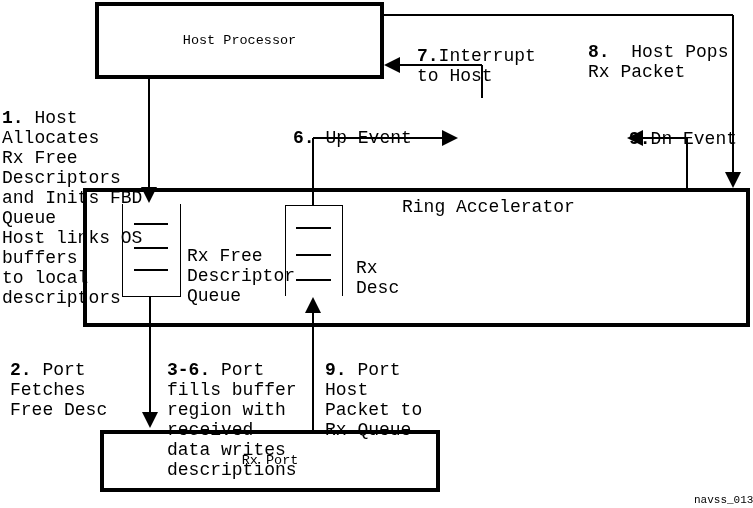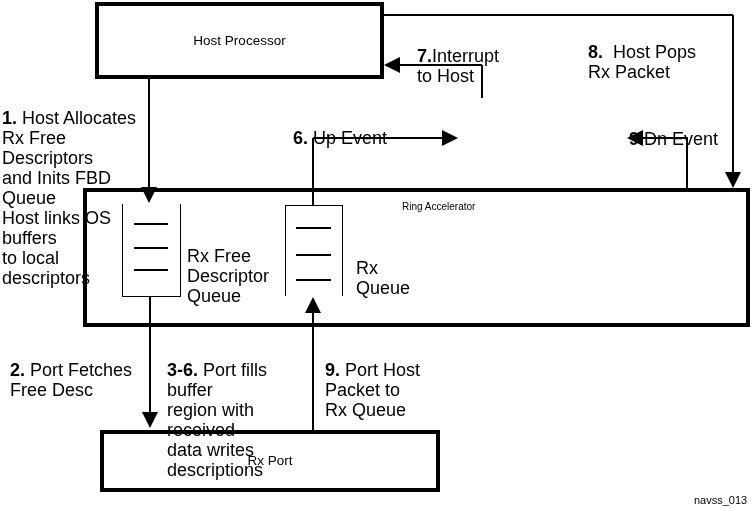--- a/index.html
+++ b/index.html
@@ -1,20 +1,20 @@
 <!DOCTYPE html>
 <html><head>
 <meta charset="utf-8">
 <style>
   html,body{margin:0;padding:0;background:#fff;}
   .canvas{
     position:relative;
     width:753px;height:508px;
     background:#fff;
-    font-family:Liberation Sans, sans-serif;
+    font-family:Liberation Mono, monospace;
     color:#000;
     overflow:hidden;
   }
   .box{
     position:absolute;
     border:4px solid #000;
     background:#fff;
     box-sizing:border-box;
     display:flex;align-items:center;justify-content:center;
     text-align:center;
@@ -22,21 +22,21 @@
     white-space:pre-line;
   }
   .ringbox{
     position:absolute;
     border:4px solid #000;
     background:#fff;
     box-sizing:border-box;
   }
   .ring-label{
     position:absolute;
-    font-size:10px;line-height:16px;
+    font-size:18px;line-height:16px;
     white-space:nowrap;
   }
   .hline{position:absolute;height:1.5px;background:#000;}
   .vline{position:absolute;width:1.5px;background:#000;}
   .arrow{position:absolute;width:0;height:0;}
   .arrow.down{border-left:8px solid transparent;border-right:8px solid transparent;border-top:16px solid #000;}
   .arrow.up{border-left:8px solid transparent;border-right:8px solid transparent;border-bottom:16px solid #000;}
   .arrow.left{border-top:8px solid transparent;border-bottom:8px solid transparent;border-right:16px solid #000;}
   .arrow.right{border-top:8px solid transparent;border-bottom:8px solid transparent;border-left:16px solid #000;}
   .note{
@@ -84,21 +84,21 @@
 Queue</span>
   </div>
 
   <div class="queue open-bottom" style="left:285px;top:205px;width:58px;height:91px">
     <div class="slot" style="left:10px;top:21px;width:35px"></div>
     <div class="slot" style="left:10px;top:48px;width:35px"></div>
     <div class="slot" style="left:10px;top:73px;width:35px"></div>
   </div>
   <div class="note" style="left:356px;top:238px">
     <span>Rx
-Queue</span>
+Desc</span>
   </div>
 
   <div class="vline" style="left:148px;top:79px;height:110px"></div>
   <div class="arrow down" style="left:141px;top:187px"></div>
 
   <div class="vline" style="left:149px;top:296px;height:118px"></div>
   <div class="arrow down" style="left:142px;top:412px"></div>
 
   <div class="vline" style="left:312px;top:310px;height:120px"></div>
   <div class="arrow up" style="left:305px;top:297px"></div>

